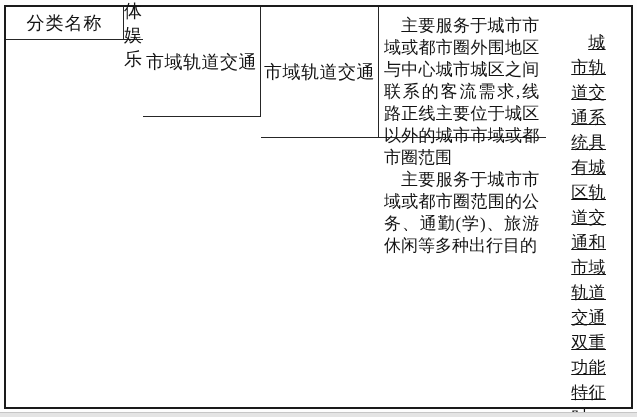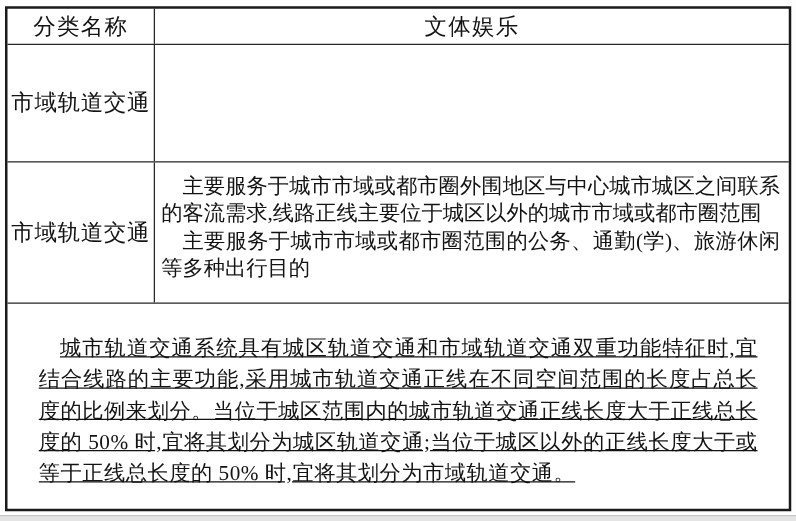--- a/index.html
+++ b/index.html
@@ -15,21 +15,20 @@
   .spec-table {
     position: absolute;
     left: 4px;
     top: 5px;
     width: 629px;
     height: 404px;
     box-sizing: border-box;
     border: 2px solid #1a1a1a;
     background: #ffffff;
     display: flex;
-    flex-direction: column;
   }
   .trow {
     display: flex;
     flex-direction: row;
     box-sizing: border-box;
     border-bottom: 1px solid #262626;
   }
   .trow.header-row { height: 33px; }
   .trow.row-1 { height: 110px; }
   .trow.row-2 { height: 131px; }

